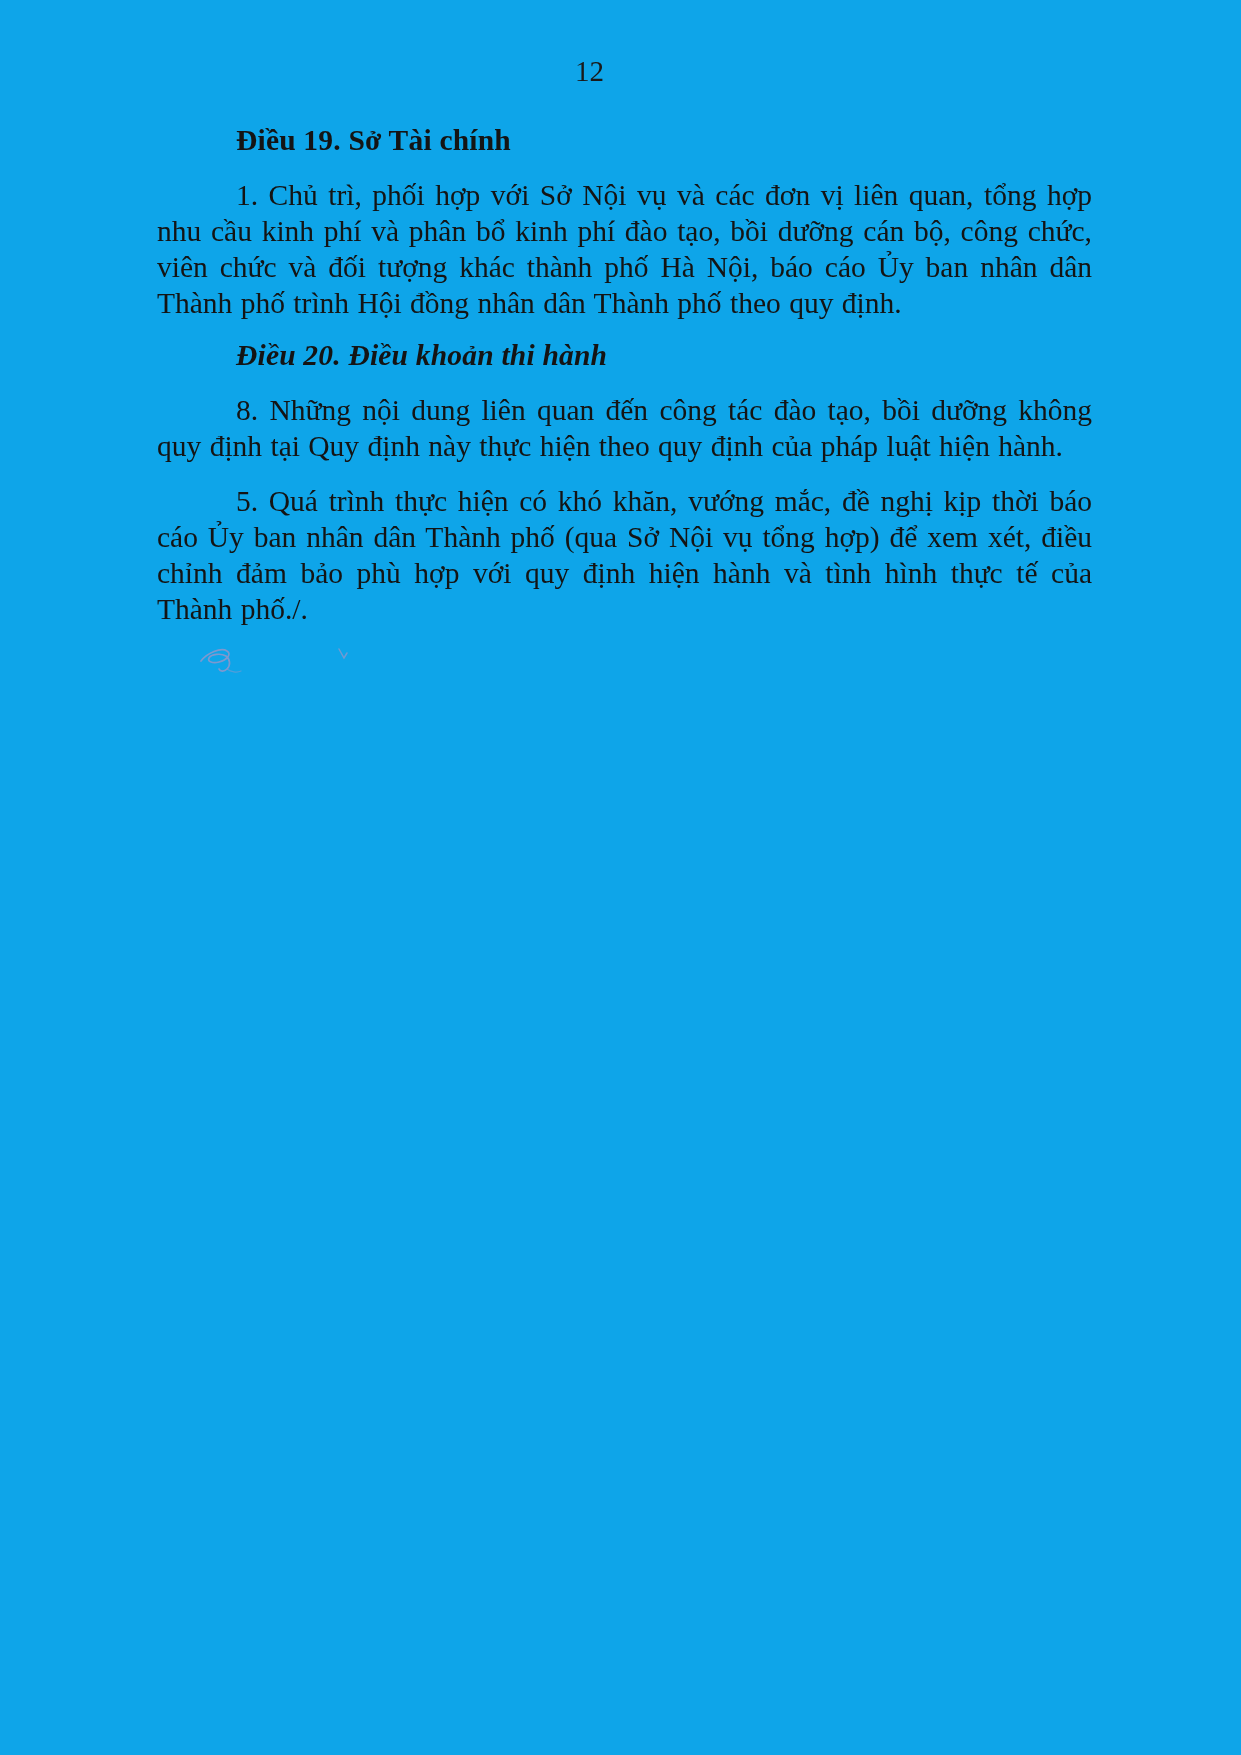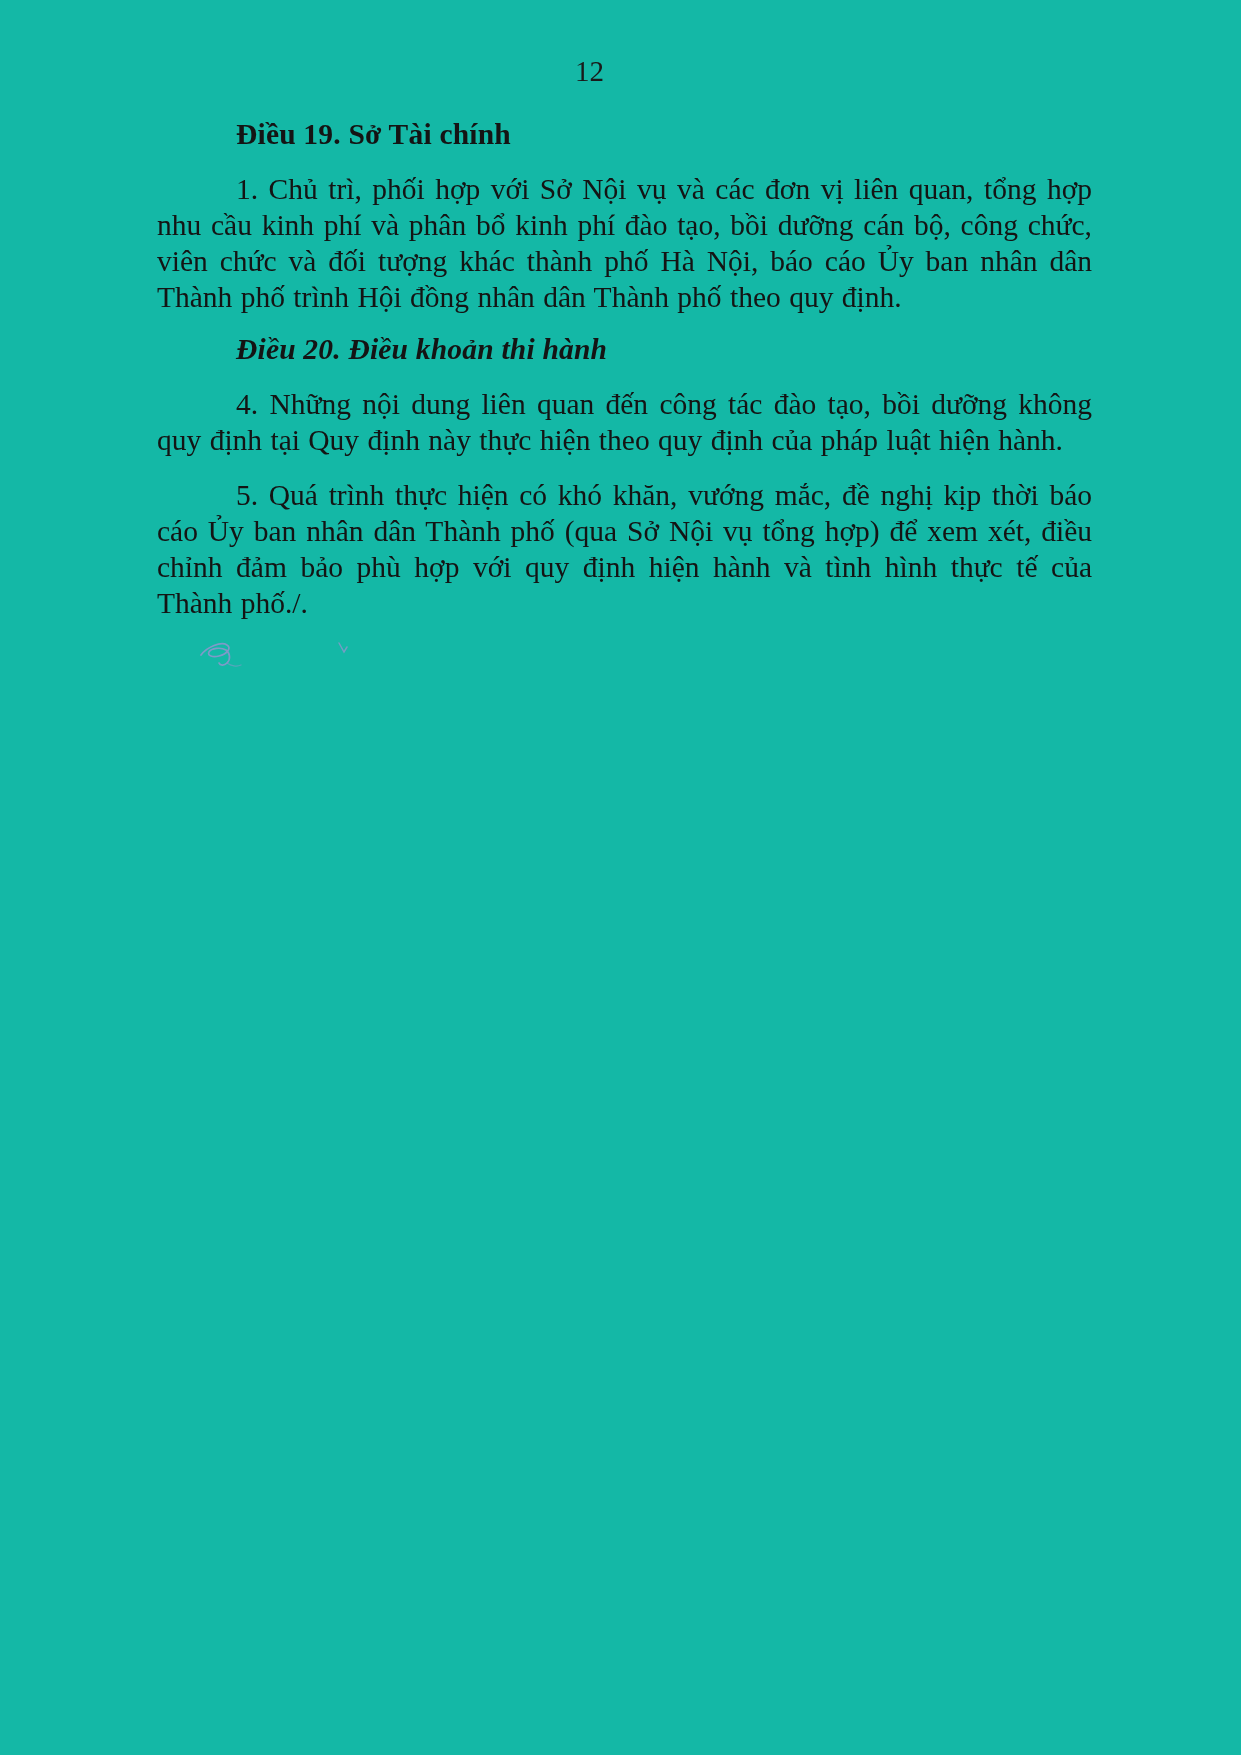--- a/index.html
+++ b/index.html
@@ -12,21 +12,21 @@
     height: 1755px;
     font-family: "Liberation Serif", "DejaVu Serif", serif;
     color: #131313;
     position: relative;
     overflow: hidden;
   }
   .page {
     position: relative;
     width: 1241px;
     height: 1755px;
-    background: #14b8a6;
+    background: #0ea5e9;
   }
   .page-number {
     position: absolute;
     top: 54px;
     left: 0;
     width: 100%;
     text-align: center;
     text-indent: -62px; 
     font-size: 29px;
     line-height: 34px;
@@ -45,21 +45,21 @@
   .content h2 {
     font-size: 29.5px;
     font-weight: bold;
     margin: 0;
     padding: 0;
     text-indent: 79px;
     text-align: left;
     letter-spacing: 0.2px;
   }
   .content h2.article-heading-first {
-    margin-top: 12px;
+    margin-top: 18px;
   }
   .content h2.article-heading-later {
     margin-top: 16px;
     font-style: italic;
   }
   .content p {
     margin: 19px 0 0 0;
     padding: 0;
     text-indent: 79px;
     word-spacing: 1px;
@@ -84,21 +84,21 @@
 
   <div class="content">
 
     <h2 class="article-heading-first">Điều 19. Sở Tài chính</h2>
 
     <p>1. Chủ trì, phối hợp với Sở Nội vụ và các đơn vị liên quan, tổng hợp nhu cầu kinh phí và phân bổ kinh phí đào tạo, bồi dưỡng cán bộ, công chức, viên chức và đối tượng khác thành phố Hà Nội, báo cáo Ủy ban nhân dân Thành phố trình Hội đồng nhân dân Thành phố theo quy định.</p>
 
 
     <h2 class="article-heading-later">Điều 20. Điều khoản thi hành</h2>
 
-    <p>4. Những nội dung liên quan đến công tác đào tạo, bồi dưỡng không quy định tại Quy định này thực hiện theo quy định của pháp luật hiện hành.</p>
+    <p>8. Những nội dung liên quan đến công tác đào tạo, bồi dưỡng không quy định tại Quy định này thực hiện theo quy định của pháp luật hiện hành.</p>
 
 
     <p>5. Quá trình thực hiện có khó khăn, vướng mắc, đề nghị kịp thời báo cáo Ủy ban nhân dân Thành phố (qua Sở Nội vụ tổng hợp) để xem xét, điều chỉnh đảm bảo phù hợp với quy định hiện hành và tình hình thực tế của Thành phố./.</p>
 
     <div class="handwriting">
       <svg width="280" height="52" viewBox="0 0 280 52">
 
         <path d="M14 26 C 20 18, 34 12, 40 16 C 45 19, 40 25, 32 27 C 26 28.5, 20 27, 22 23 C 24 19, 34 18, 39 21 C 43 24, 44 30, 40 34 C 37 37, 33 36.5, 32 34" fill="none" stroke="#8a97cc" stroke-width="1.7" stroke-linecap="round" opacity="0.9"></path>
         <path d="M40 34 C 44 37, 50 38, 54 36" fill="none" stroke="#8a97cc" stroke-width="1.3" stroke-linecap="round" opacity="0.55"></path>
 

